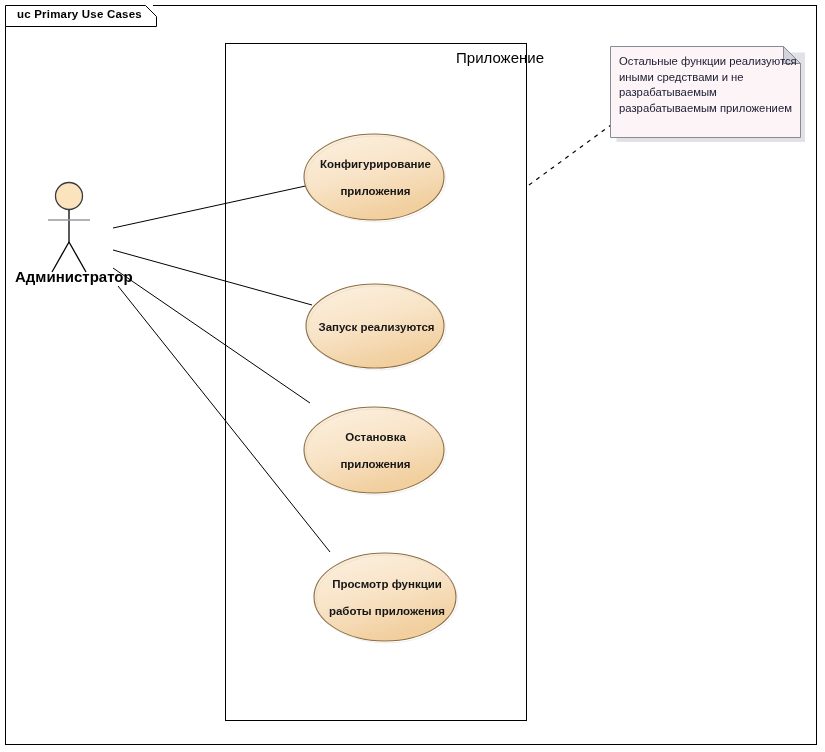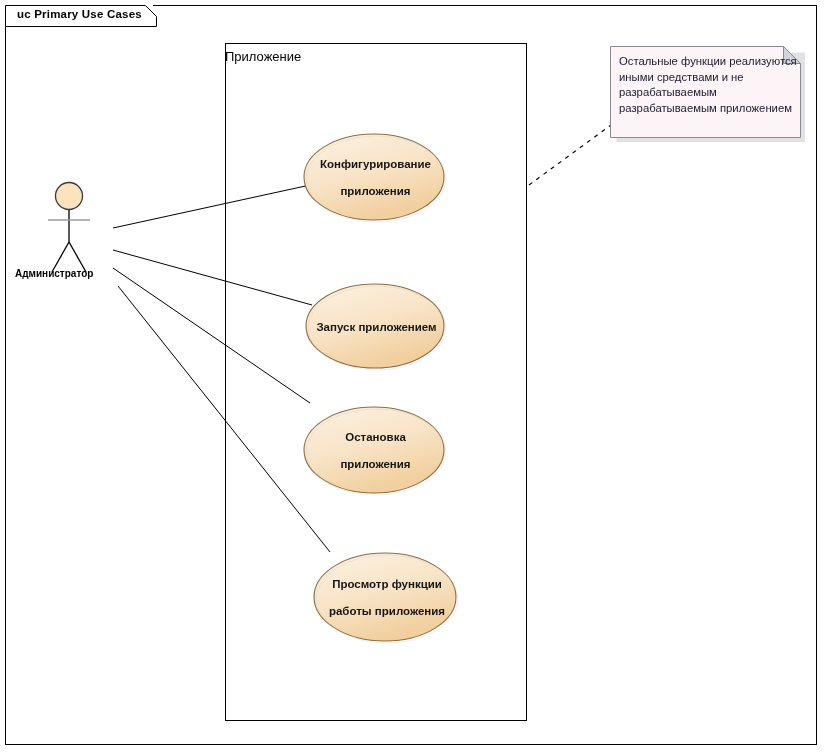--- a/index.html
+++ b/index.html
@@ -62,38 +62,38 @@
     height: 678px;
     border: 1px solid #000000;
     box-sizing: border-box;
     background: transparent;
   }
   .boundary-label {
     position: absolute;
     left: 225px;
     top: 49px;
     width: 319px;
-    text-align: left;
-    font-size: 13px;
+    text-align: right;
+    font-size: 15px;
     color: #000000;
     white-space: nowrap;
   }
   
   .actor {
     position: absolute;
     left: 40px;
     top: 180px;
     width: 70px;
     height: 95px;
   }
   .actor-label {
     position: absolute;
     left: 15px;
     top: 268px;
-    font-size: 10px;
+    font-size: 15px;
     font-weight: bold;
     color: #000000;
     white-space: nowrap;
   }
   
   .usecase {
     position: absolute;
     box-sizing: border-box;
   }
   .usecase svg {
@@ -219,21 +219,21 @@
         <linearGradient id="ucg2" x1="0" y1="0" x2="0.45" y2="1">
           <stop offset="0%" stop-color="#fdf2e2"></stop>
           <stop offset="55%" stop-color="#f8e3c6"></stop>
           <stop offset="100%" stop-color="#f1cf9e"></stop>
         </linearGradient>
       </defs>
       <ellipse cx="70" cy="43" rx="69" ry="42" fill="url(#ucg2)" stroke="#8c6d3f" stroke-width="1.1"></ellipse>
       <ellipse cx="72" cy="45" rx="69" ry="42" fill="none" stroke="#c9c9c9" stroke-width="0.7" opacity="0.45"></ellipse>
     </svg>
     <div class="uc-text">
-      <span>Запуск приложением</span>
+      <span>Запуск реализуются</span>
     </div>
   </div>
 
   <div class="usecase" style="left:303px; top:406px; width:145px; height:90px;">
     <svg width="145" height="90" viewBox="0 0 145 90">
       <defs>
         <linearGradient id="ucg3" x1="0" y1="0" x2="0.45" y2="1">
           <stop offset="0%" stop-color="#fdf2e2"></stop>
           <stop offset="55%" stop-color="#f8e3c6"></stop>
           <stop offset="100%" stop-color="#f1cf9e"></stop>

